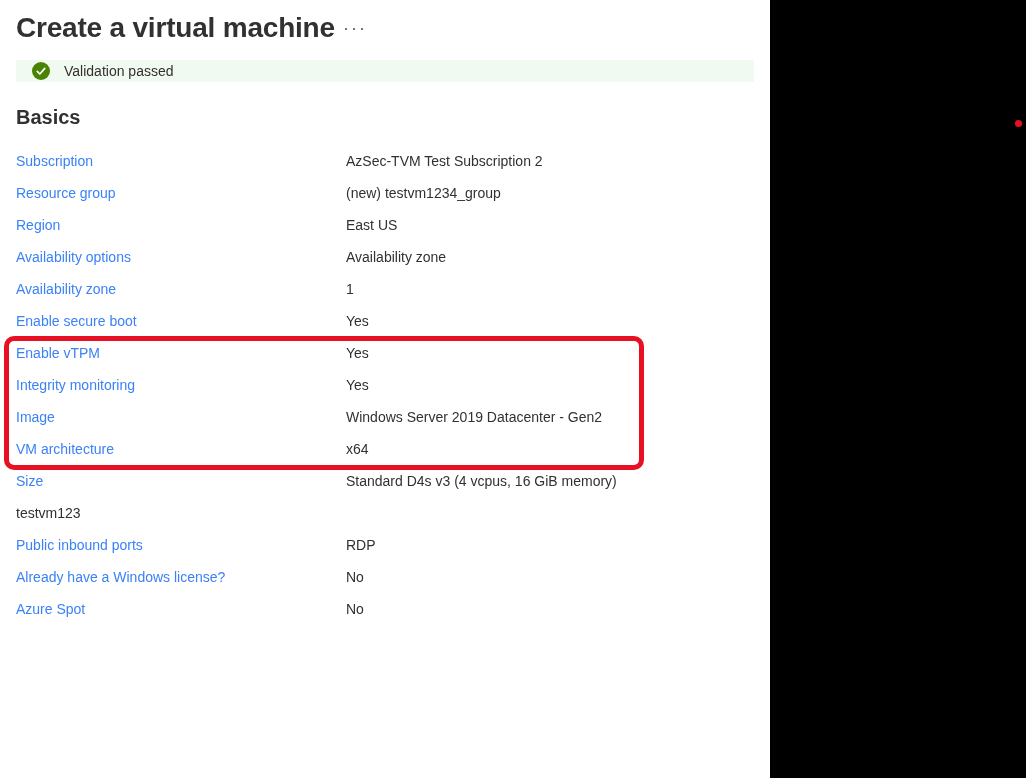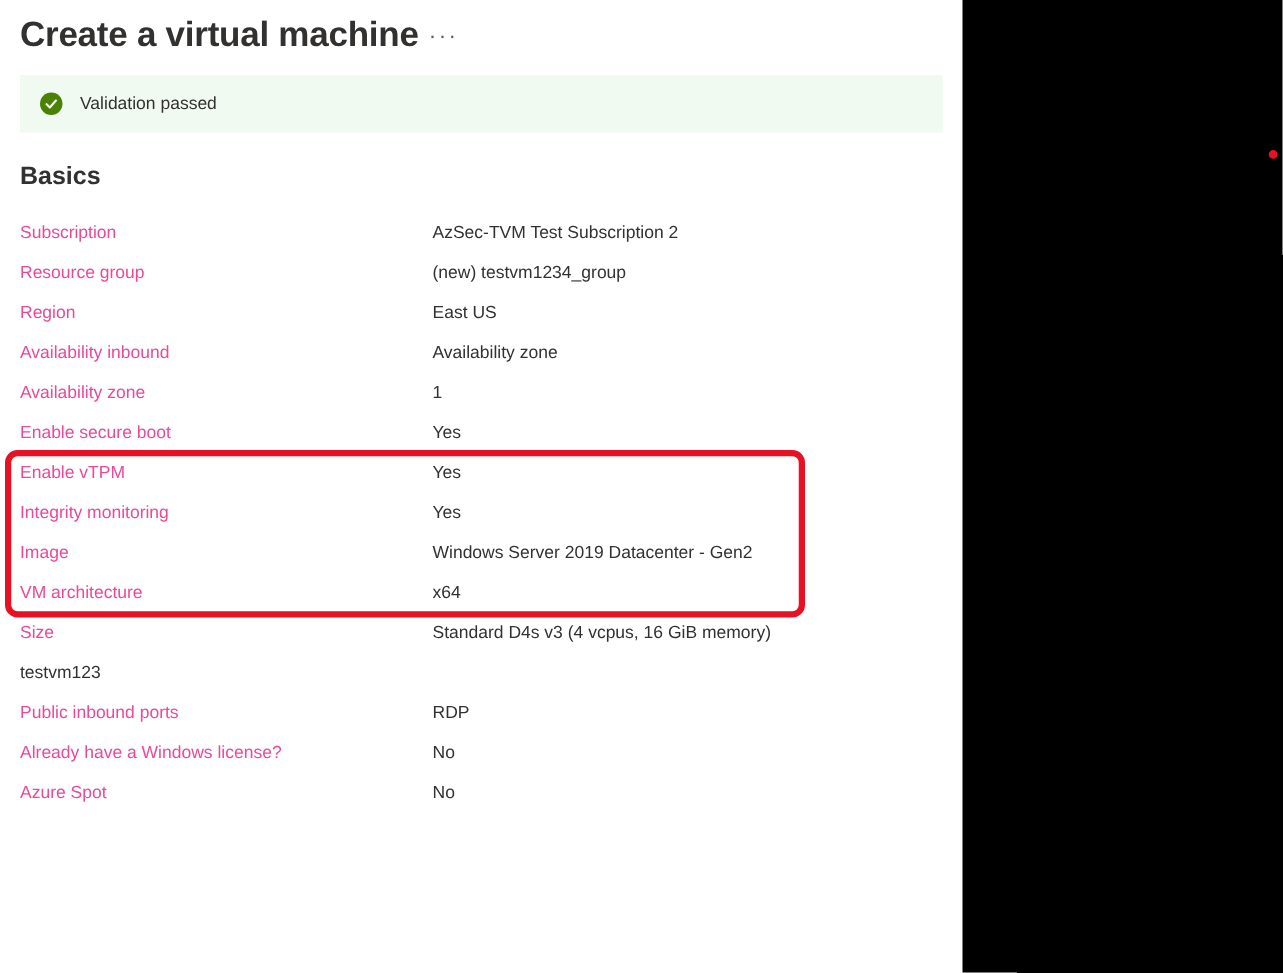--- a/index.html
+++ b/index.html
@@ -53,23 +53,23 @@
     }
     .more-button {
       font-size: 18px;
       color: #605e5c;
       cursor: pointer;
       letter-spacing: 2px;
       margin-top: 6px;
     }
     .validation-banner {
       background: #f1faf1;
-      padding: 14px 16px;
-      display: flex;
-      align-items: flex-start;
+      padding: 2px 16px;
+      display: flex;
+      align-items: center;
       gap: 14px;
       margin-bottom: 24px;
     }
     .check-circle {
       width: 18px;
       height: 18px;
       border-radius: 50%;
       background: #498205;
       display: flex;
       align-items: center;
@@ -96,21 +96,21 @@
     .detail-row {
       display: flex;
       font-size: 14px;
       color: #323130;
       line-height: 20px;
       padding: 6px 0;
     }
     .detail-label {
       width: 330px;
       flex-shrink: 0;
-      color: #ec4899;
+      color: #3b82f6;
     }
     .detail-value {
       color: #323130;
     }
     .highlight-box {
       position: absolute;
       left: -12px;
       top: 191px;
       width: 640px;
       height: 134px;
@@ -147,21 +147,21 @@
     </div>
     <div class="detail-row">
       <div class="detail-label">Resource group</div>
       <div class="detail-value">(new) testvm1234_group</div>
     </div>
     <div class="detail-row">
       <div class="detail-label">Region</div>
       <div class="detail-value">East US</div>
     </div>
     <div class="detail-row">
-      <div class="detail-label">Availability inbound</div>
+      <div class="detail-label">Availability options</div>
       <div class="detail-value">Availability zone</div>
     </div>
     <div class="detail-row">
       <div class="detail-label">Availability zone</div>
       <div class="detail-value">1</div>
     </div>
     <div class="detail-row">
       <div class="detail-label">Enable secure boot</div>
       <div class="detail-value">Yes</div>
     </div>

